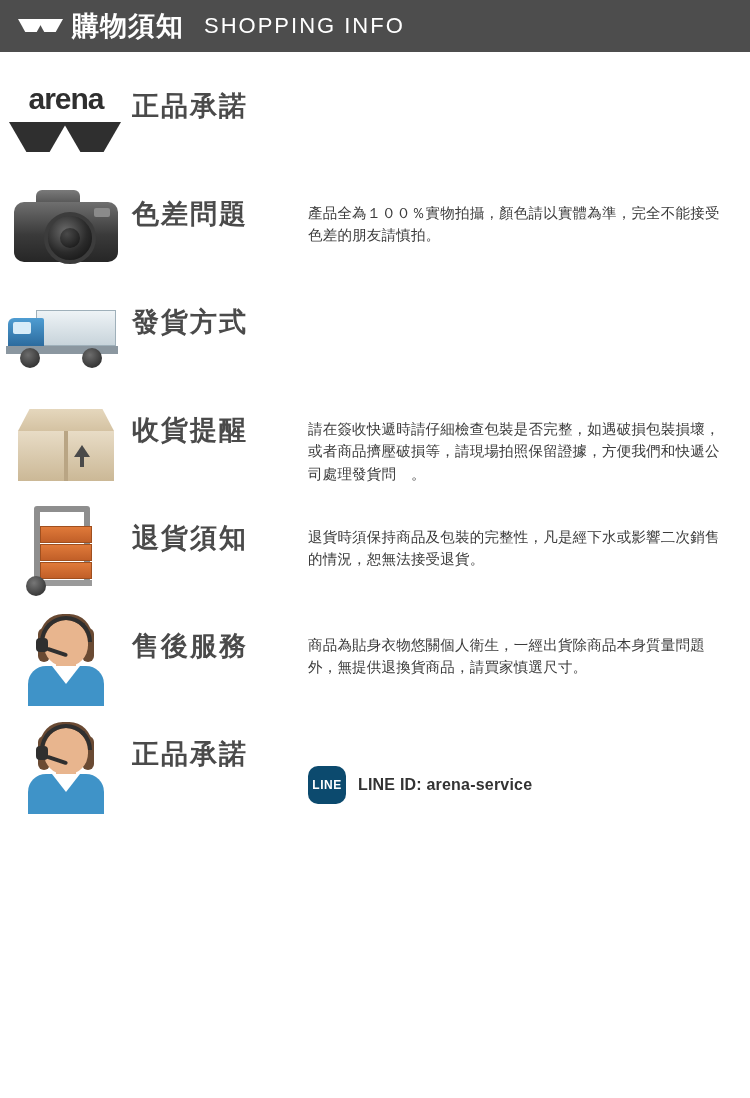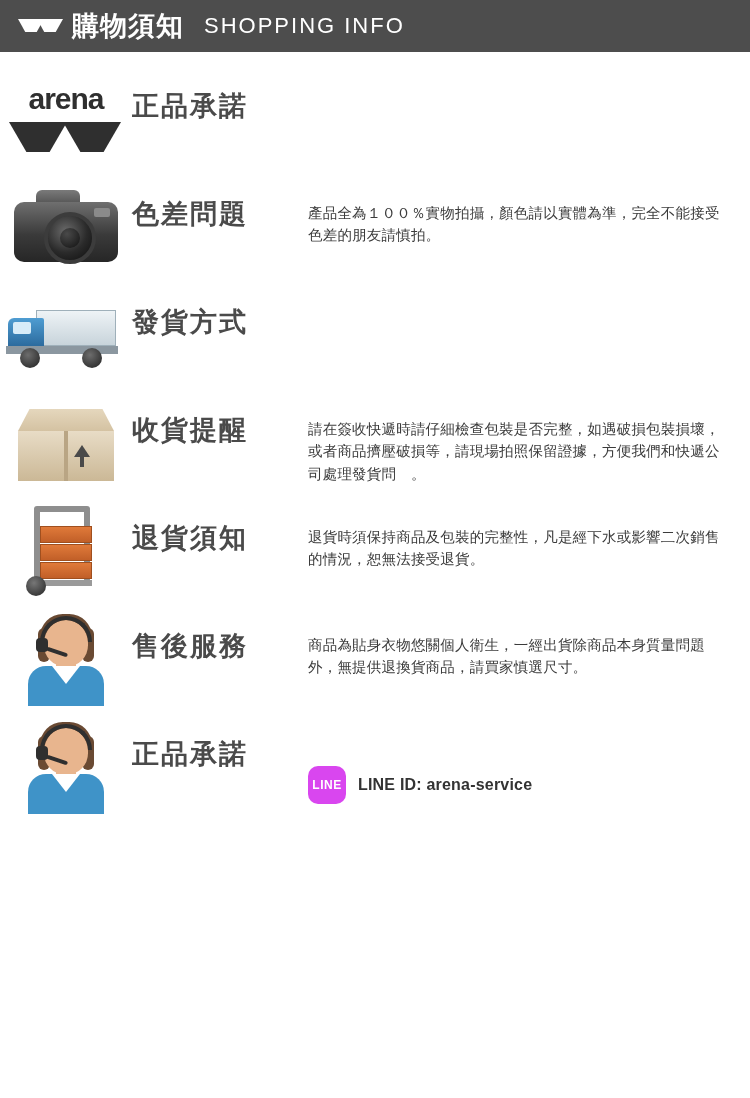--- a/index.html
+++ b/index.html
@@ -317,21 +317,21 @@
   .cart .plate {
     position:absolute; left: 12px; top: 74px; width: 60px; height: 6px; background:#9a9a9a;
   }
 
   
   .line-row {
     display: flex; align-items: center; padding-top: 24px;
   }
   .line-badge {
     width: 38px; height: 38px; border-radius: 10px;
-    background: #d946ef; color: #ffffff;
+    background: #0c4a6e; color: #ffffff;
     display:flex; align-items:center; justify-content:center;
     font-size: 12px; font-weight: bold; letter-spacing: .5px;
     margin-right: 12px;
     flex: 0 0 auto;
   }
   .line-id {
     font-size: 16px; font-weight: bold; color: #333;
   }
 </style>
 </head>

